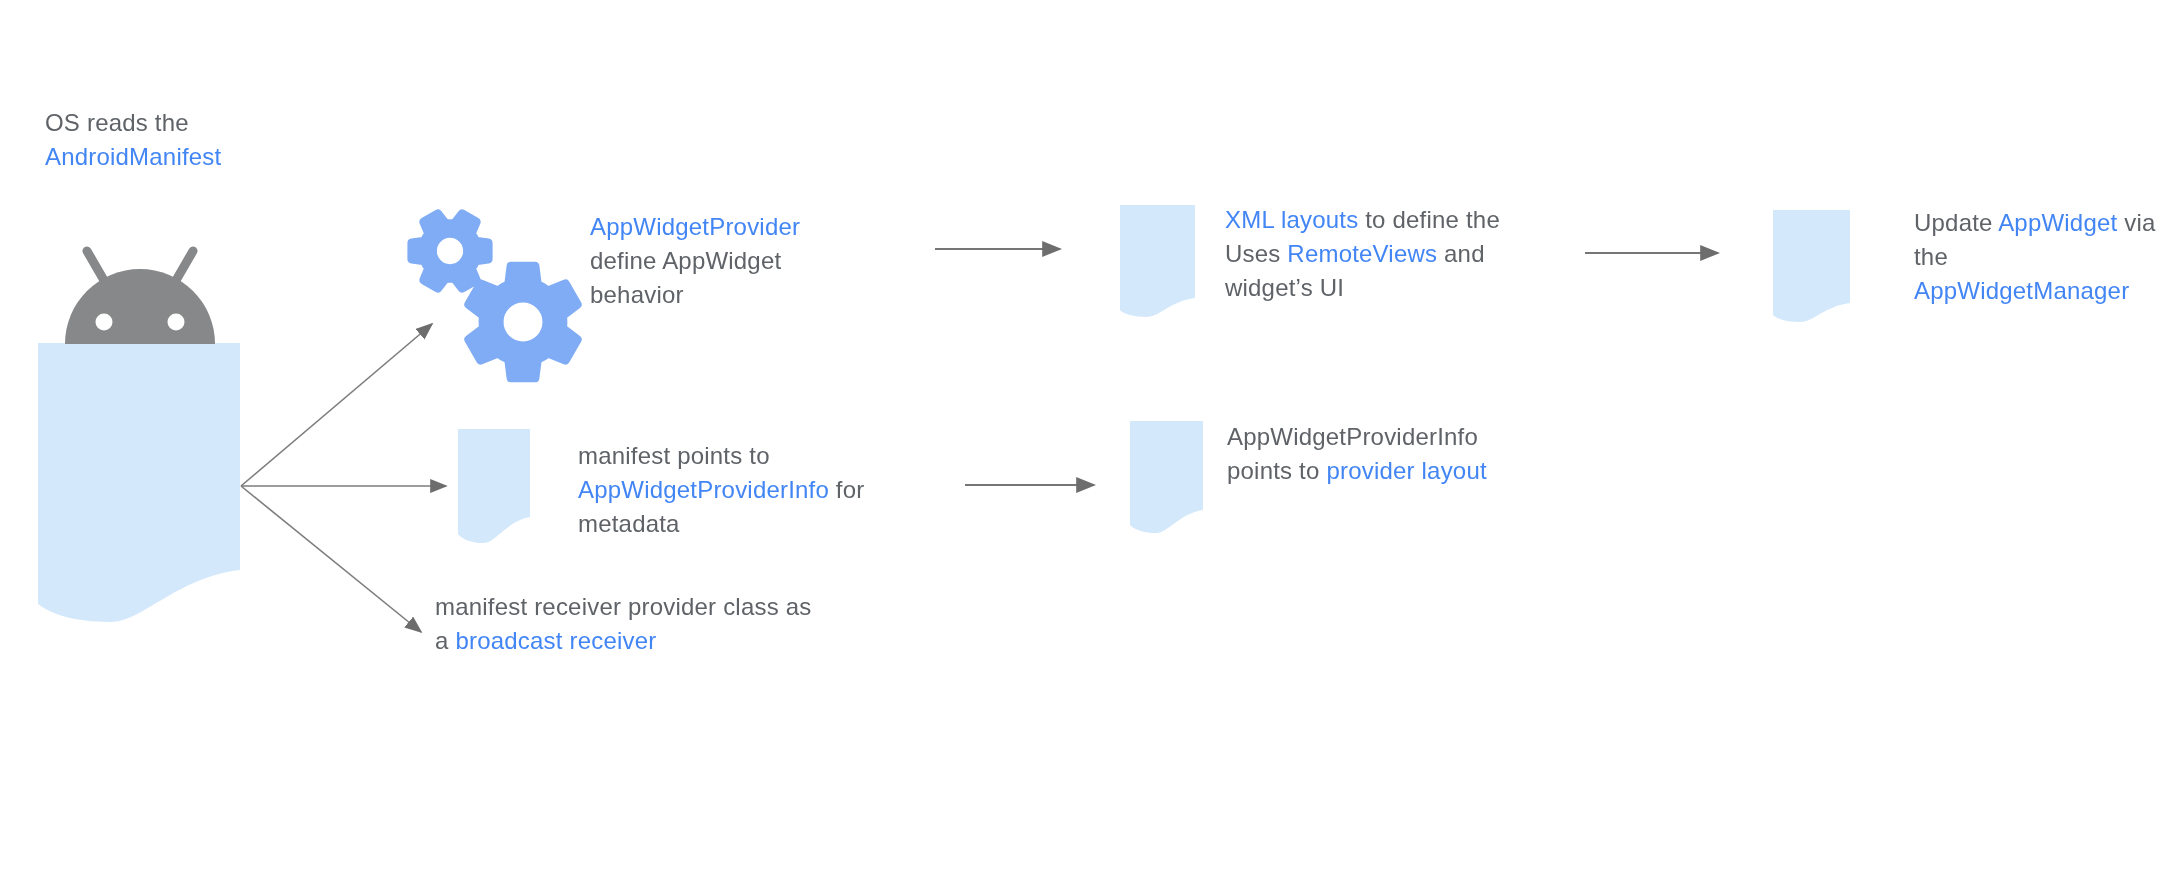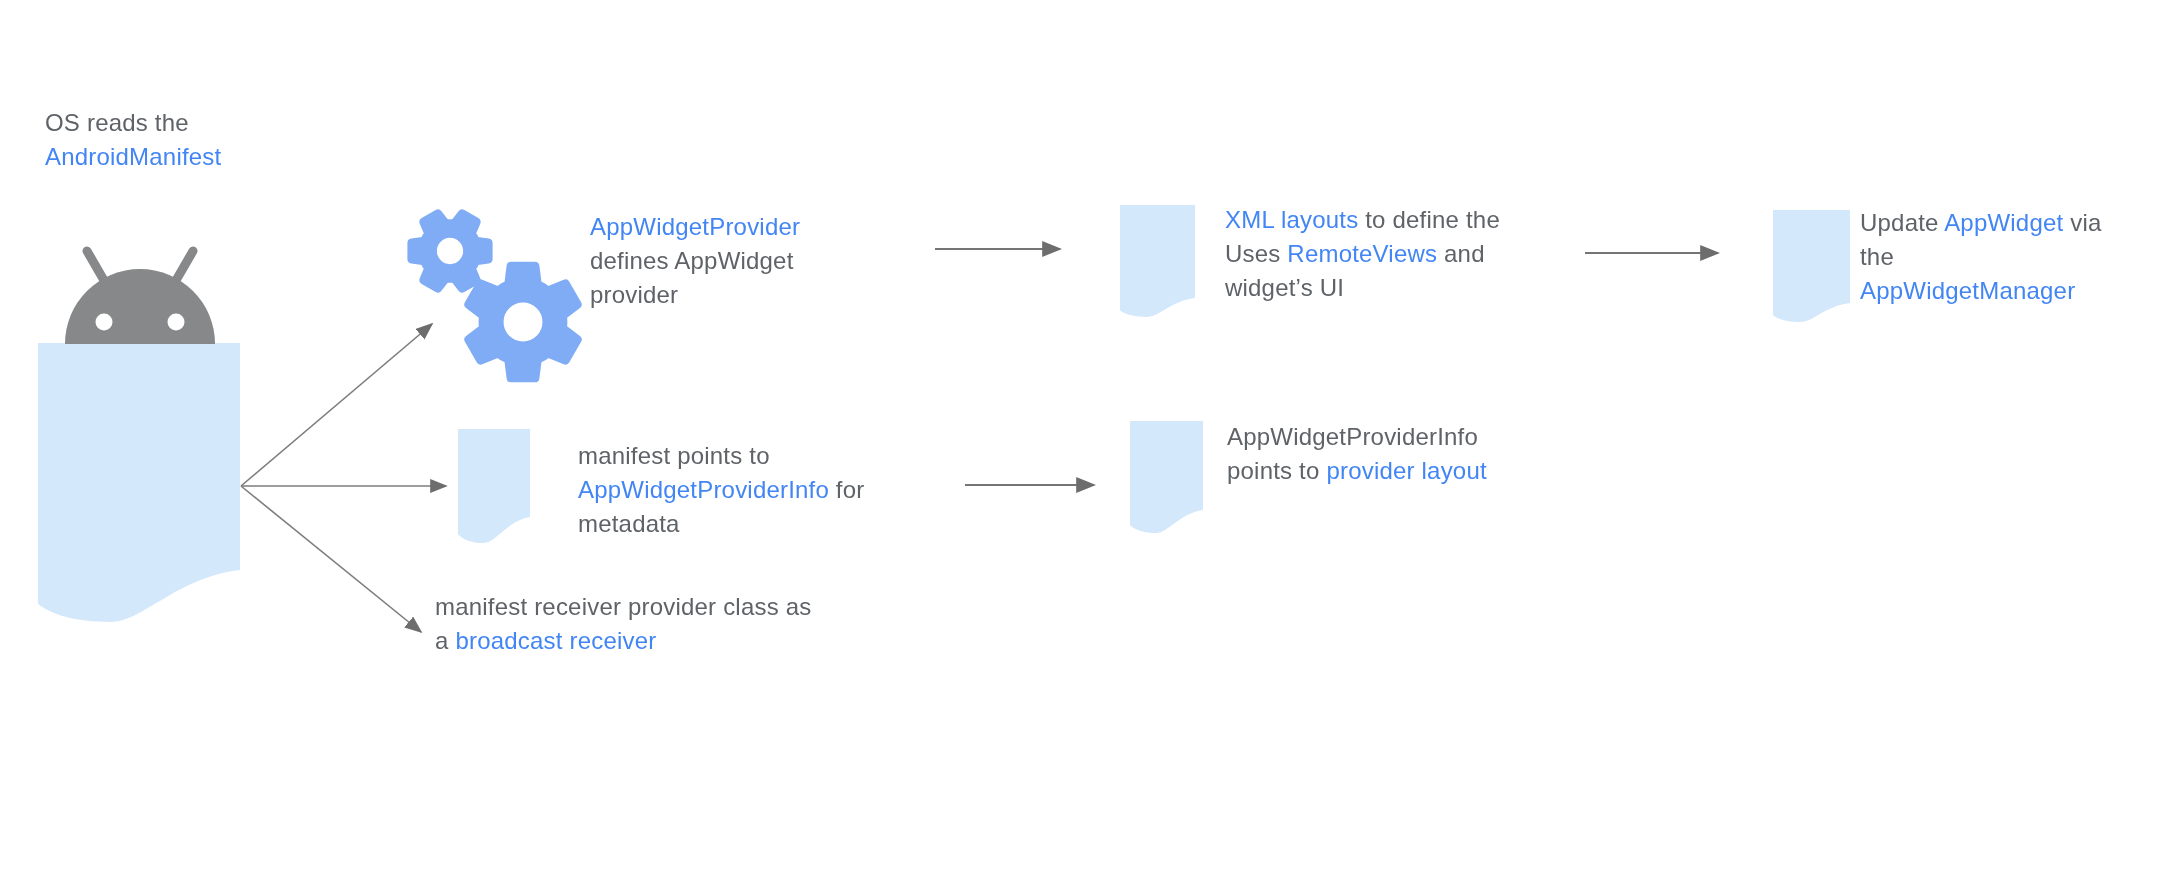--- a/index.html
+++ b/index.html
@@ -78,31 +78,31 @@
     <path fill="var(--fill-blue)" d="M1130,421 L1203,421 L1203,510 C1179.64,513.45 1167.96,533 1156.28,533 C1143.14,533 1134.38,529.55 1130,524.95 Z"></path>
   </svg>
 
   <div class="label" style="left:45px;top:106px">
       <div class="tline"><span>OS reads the</span></div>
       <div class="tline"><span class="em">AndroidManifest</span></div>
     </div>
 
   <div class="label" style="left:590px;top:210px">
       <div class="tline"><span class="em">AppWidgetProvider</span></div>
-      <div class="tline"><span>defines AppWidget</span></div>
-      <div class="tline"><span>provider</span></div>
+      <div class="tline"><span>define AppWidget</span></div>
+      <div class="tline"><span>behavior</span></div>
     </div>
 
   <div class="label" style="left:1225px;top:203px">
       <div class="tline"><span class="em">XML layouts</span><span> to define the</span></div>
       <div class="tline"><span>Uses </span><span class="em">RemoteViews</span><span> and</span></div>
       <div class="tline"><span>widget’s UI</span></div>
     </div>
 
-  <div class="label" style="left:1860px;top:206px">
+  <div class="label" style="left:1914px;top:206px">
       <div class="tline"><span>Update </span><span class="em">AppWidget</span><span> via</span></div>
       <div class="tline"><span>the</span></div>
       <div class="tline"><span class="em">AppWidgetManager</span></div>
     </div>
 
   <div class="label" style="left:578px;top:439px">
       <div class="tline"><span>manifest points to</span></div>
       <div class="tline"><span class="em">AppWidgetProviderInfo</span><span> for</span></div>
       <div class="tline"><span>metadata</span></div>
     </div>

